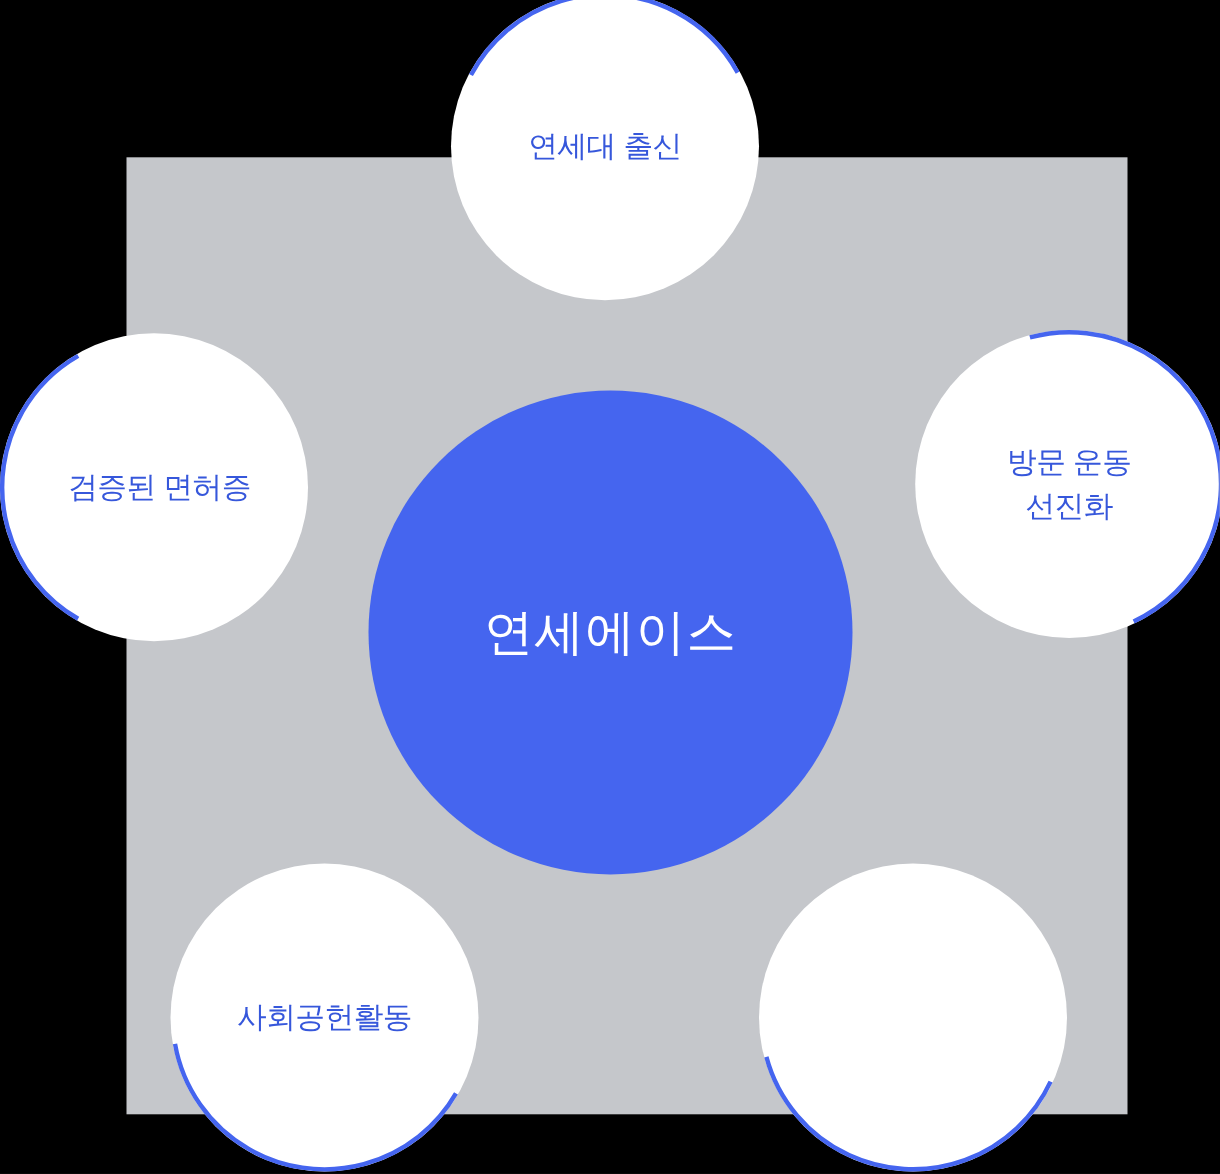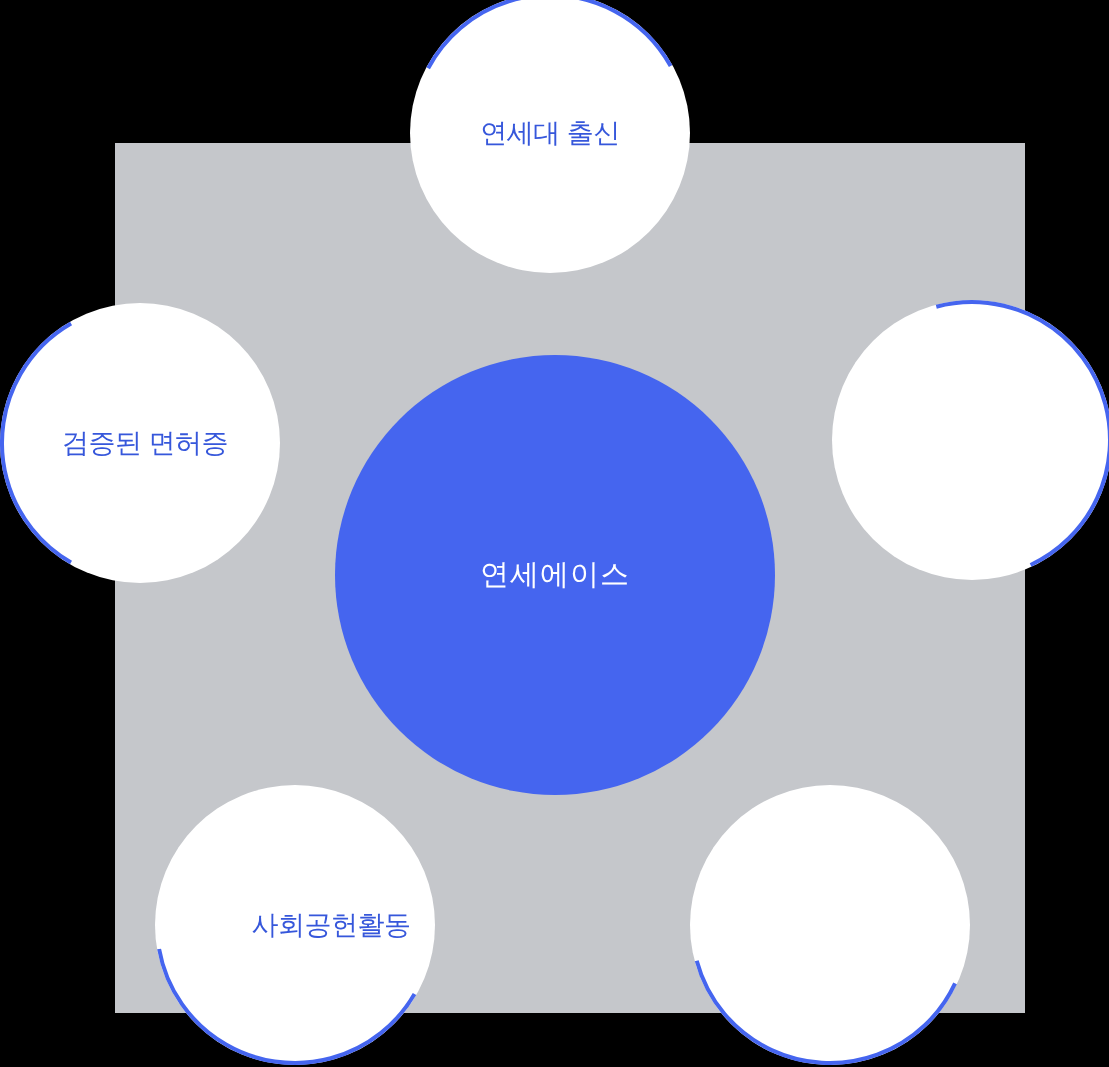--- a/index.html
+++ b/index.html
@@ -34,29 +34,29 @@
     text-align: center;
     color: #3657db;
     font-size: 27px;
     line-height: 40px;
     letter-spacing: -0.5px;
     white-space: nowrap;
   }
   .label-top        { left: 550px; top: 133px; }
   .label-left       { left: 145px; top: 443px; }
   .label-right      { left: 972px; top: 440px; }
-  .label-bottom-left  { left: 295px; top: 925px; margin-left: 36px; }
+  .label-bottom-left  { left: 295px; top: 925px; }
   .label-bottom-right { left: 830px; top: 925px; }
   .center-label {
     position: absolute;
     left: 555px;
     top: 575px;
     transform: translate(-50%, -50%);
     color: #ffffff;
-    font-size: 29px;
+    font-size: 45px;
     letter-spacing: 1px;
     font-weight: 500;
     white-space: nowrap;
   }
 </style>
 </head>
 <body>
 
 <div class="canvas">
 
@@ -83,20 +83,24 @@
   </svg>
 
   <div class="label label-top">
     <div>연세대 출신</div>
   </div>
 
   <div class="label label-left">
     <div>검증된 면허증</div>
   </div>
 
+  <div class="label label-right">
+    <div>방문 운동</div>
+    <div>선진화</div>
+  </div>
 
   <div class="label label-bottom-left">
     <div>사회공헌활동</div>
   </div>
 
 
   <div class="center-label">연세에이스</div>
 
 </div>
 

